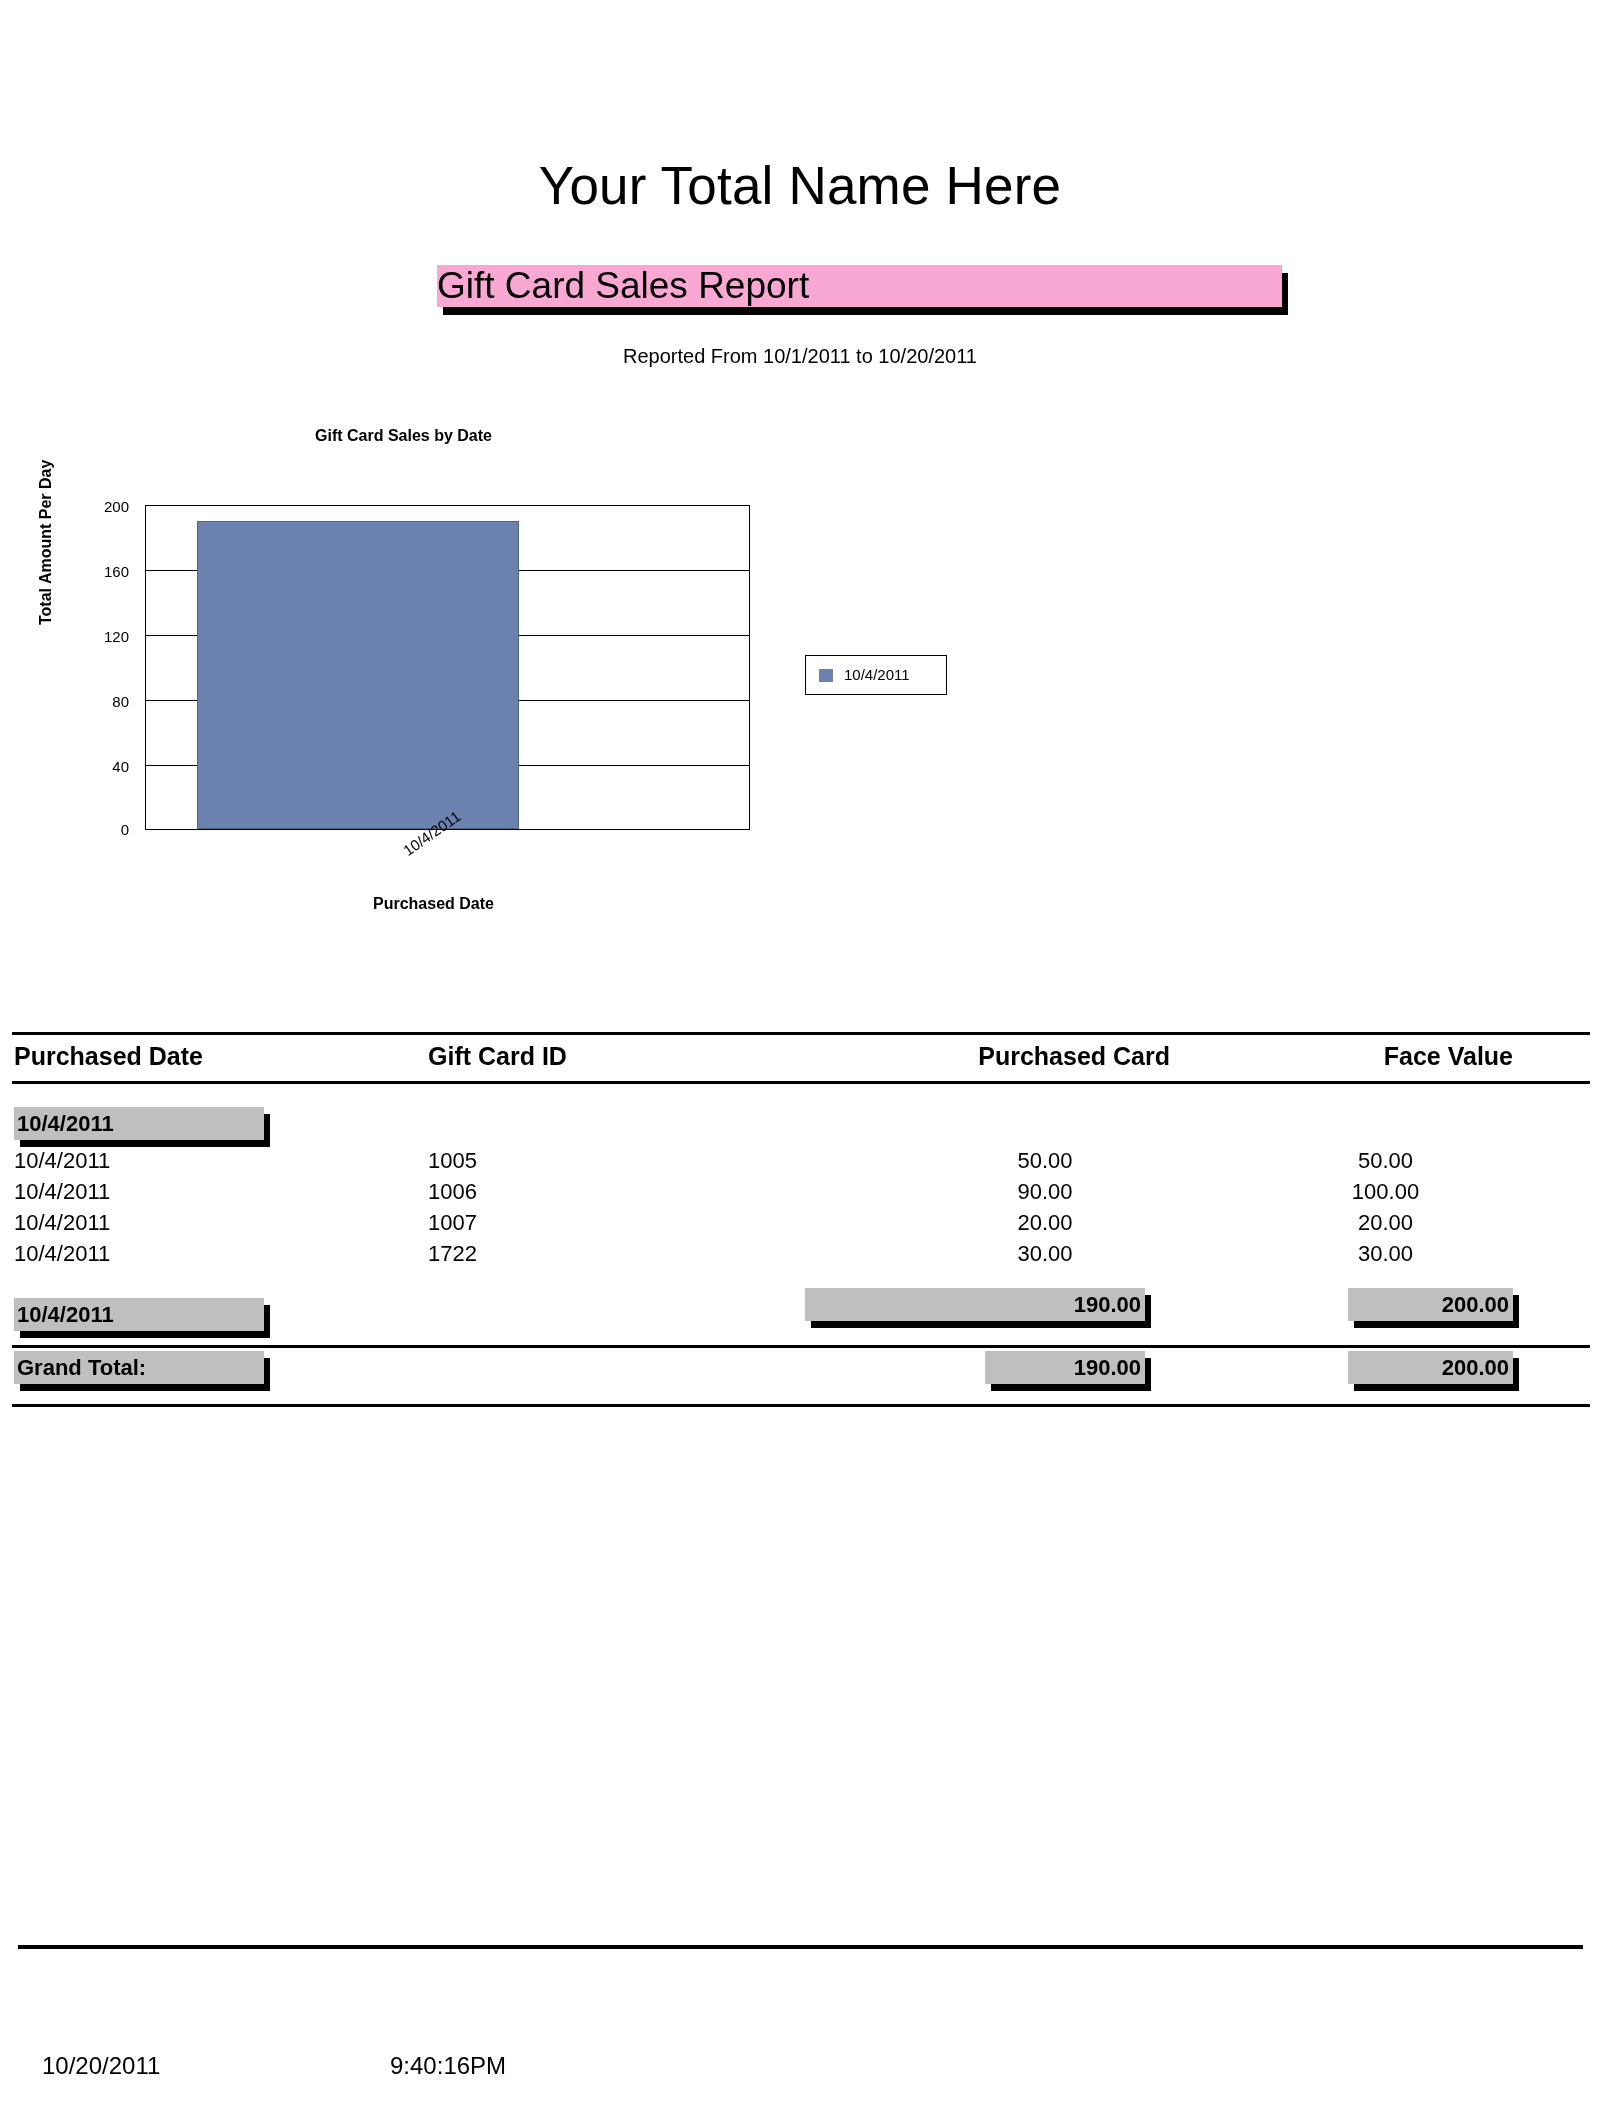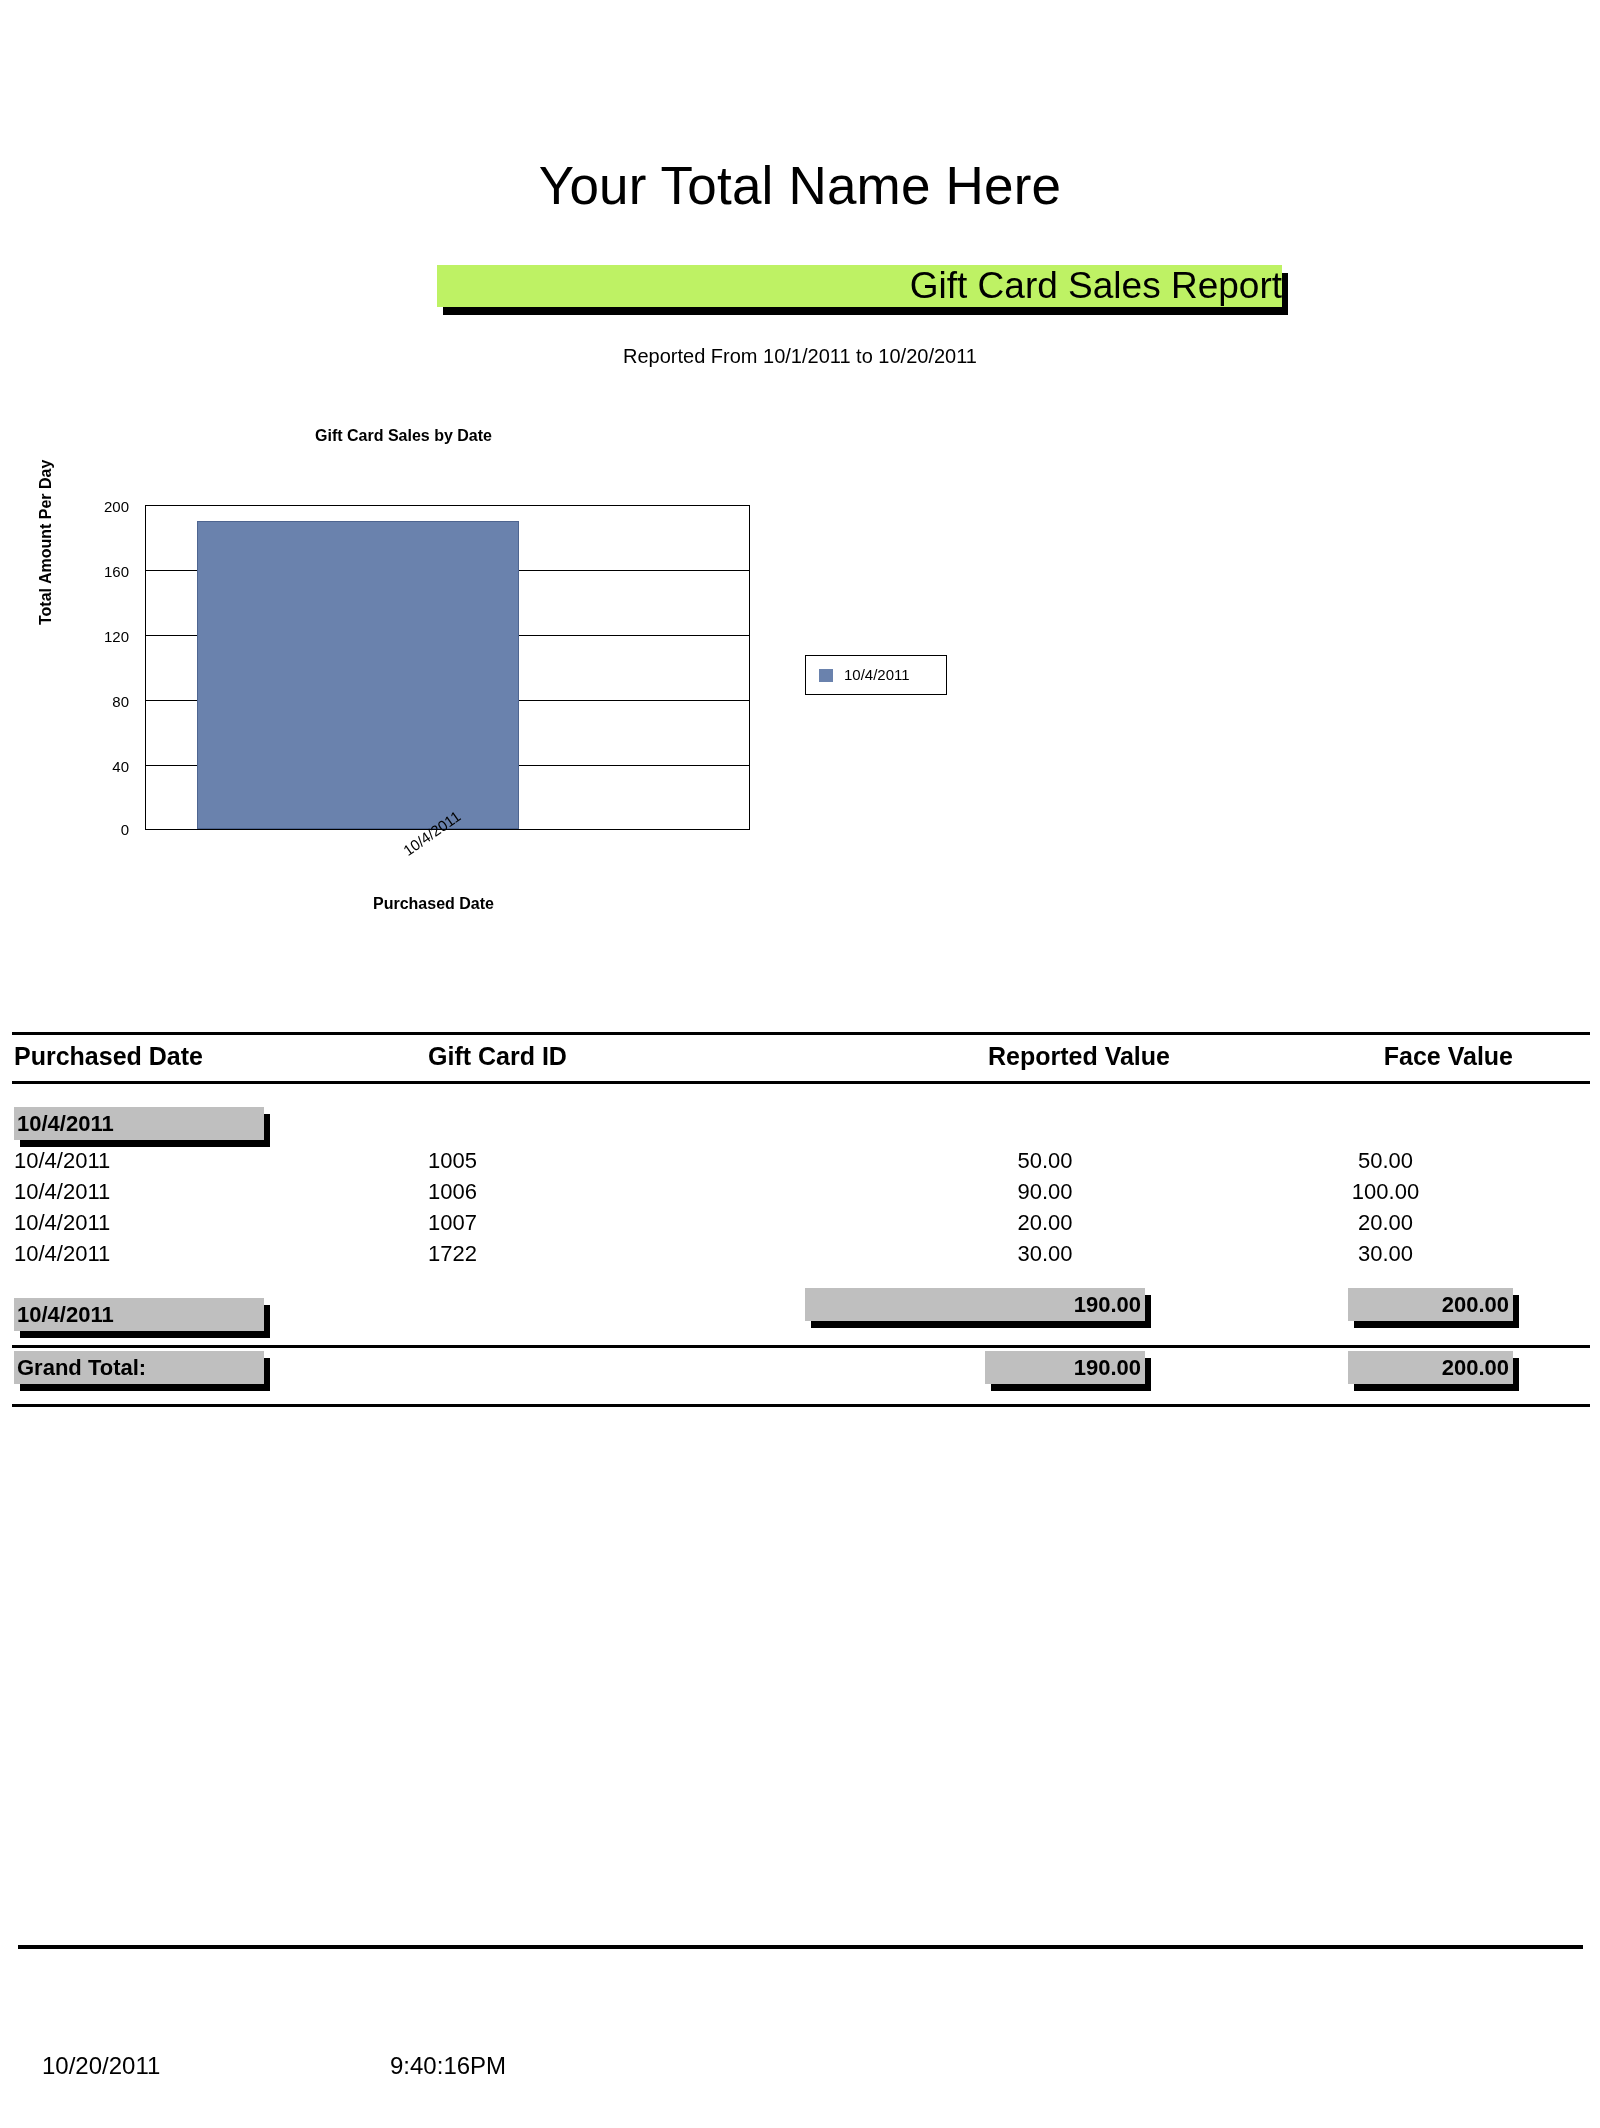--- a/index.html
+++ b/index.html
@@ -41,22 +41,22 @@
     width: 845px;
     height: 42px;
     background: #000000;
   }
   .report-title {
     position: absolute;
     left: 0;
     top: 0;
     width: 845px;
     height: 42px;
-    background: #bef264;
-    text-align: right;
+    background: #f9a8d4;
+    text-align: left;
     font-size: 37px;
     line-height: 42px;
   }
   .report-range {
     position: absolute;
     left: 0;
     top: 345px;
     width: 1600px;
     text-align: center;
     font-size: 20px;
@@ -271,21 +271,21 @@
 
 <div class="legend-box">
   <div class="legend-swatch"></div>
   <div class="legend-label">10/4/2011</div>
 </div>
 
 <div class="rule" style="left:12px; top:1032px; width:1578px; height:3px;"></div>
 
 <div class="col-hdr" style="left:14px;  top:1042px;">Purchased Date</div>
 <div class="col-hdr" style="left:428px; top:1042px;">Gift Card ID</div>
-<div class="col-hdr" style="left:920px; top:1042px; width:250px; text-align:right;">Reported Value</div>
+<div class="col-hdr" style="left:920px; top:1042px; width:250px; text-align:right;">Purchased Card</div>
 <div class="col-hdr" style="left:1258px; top:1042px; width:255px; text-align:right;">Face Value</div>
 
 <div class="rule" style="left:12px; top:1081px; width:1578px; height:3px;"></div>
 
 <div class="group-tag-wrap" style="left:14px; top:1107px; width:250px;">
   <div class="group-tag-shadow"></div>
   <div class="group-tag">10/4/2011</div>
 </div>
 
 <div class="cell" style="left:14px;  top:1148px;">10/4/2011</div>

